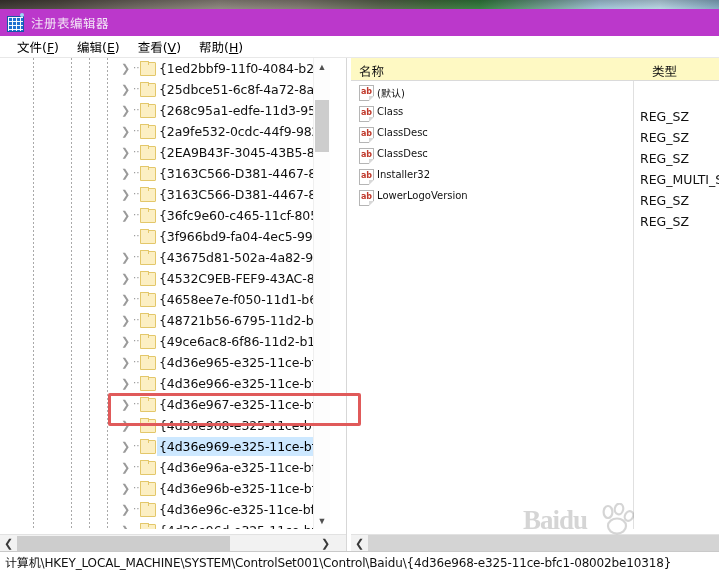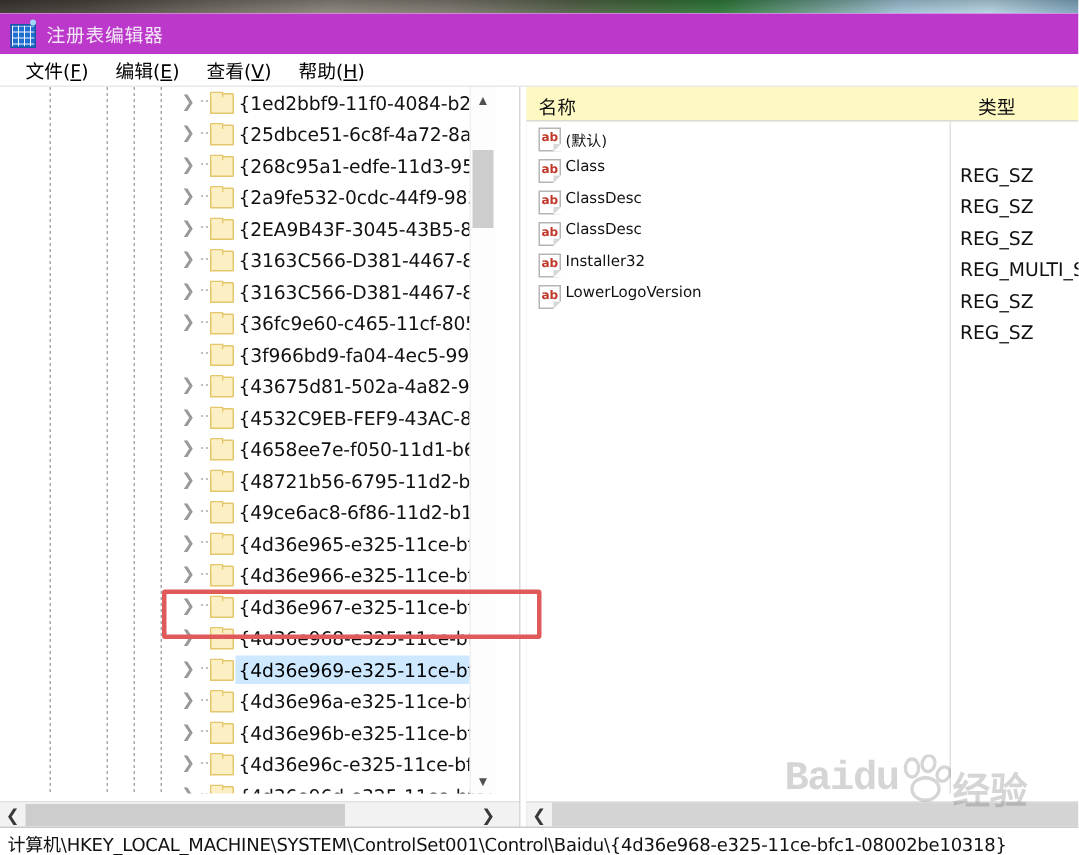--- a/index.html
+++ b/index.html
@@ -232,21 +232,21 @@
   }
 
   
   .watermark{
     position:absolute;left:523px;top:503px;width:190px;height:46px;
     pointer-events:none;z-index:30;opacity:.28;
   }
   .wm-text{
     position:absolute;left:0;top:2px;font-size:27px;font-weight:bold;
     color:#6b6b6b;letter-spacing:-1px;
-    font-family:Liberation Mono, monospace;
+    font-family:Liberation Serif, serif;
   }
   .wm-cn{
     position:absolute;left:112px;top:4px;font-size:25px;font-weight:bold;
     color:#6b6b6b;font-family:"DejaVu Sans","Liberation Sans",sans-serif;
   }
   .wm-paw{
     position:absolute;left:77px;top:0px;width:34px;height:32px;
   }
   .wm-sub{
     position:absolute;left:6px;top:33px;font-size:12px;color:#7a7a7a;
@@ -493,18 +493,17 @@
   </div>
 
   <div class="watermark">
     <div class="wm-text">Baidu</div>
     <svg class="wm-paw" viewBox="0 0 34 32">
       <ellipse cx="8" cy="9" rx="4.4" ry="6" fill="none" stroke="#6b6b6b" stroke-width="2.2"></ellipse>
       <ellipse cx="19" cy="6" rx="4.2" ry="5.4" fill="none" stroke="#6b6b6b" stroke-width="2.2" transform="rotate(12 19 6)"></ellipse>
       <ellipse cx="29" cy="13" rx="4" ry="5" fill="none" stroke="#6b6b6b" stroke-width="2.2" transform="rotate(30 29 13)"></ellipse>
       <ellipse cx="17" cy="23" rx="9" ry="7.5" fill="none" stroke="#6b6b6b" stroke-width="2.2"></ellipse>
     </svg>
-    <div class="wm-cn">经验</div>
   </div>
 
   <div class="annot-box"></div>
 
 </div>
 
 </body></html>

